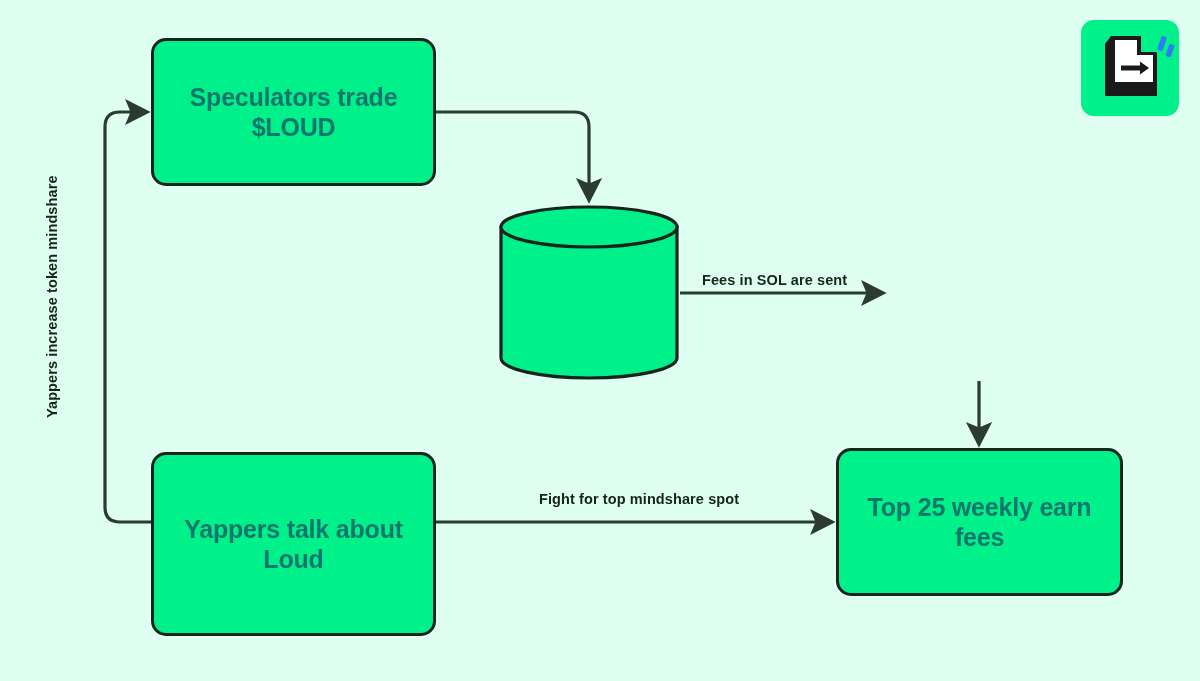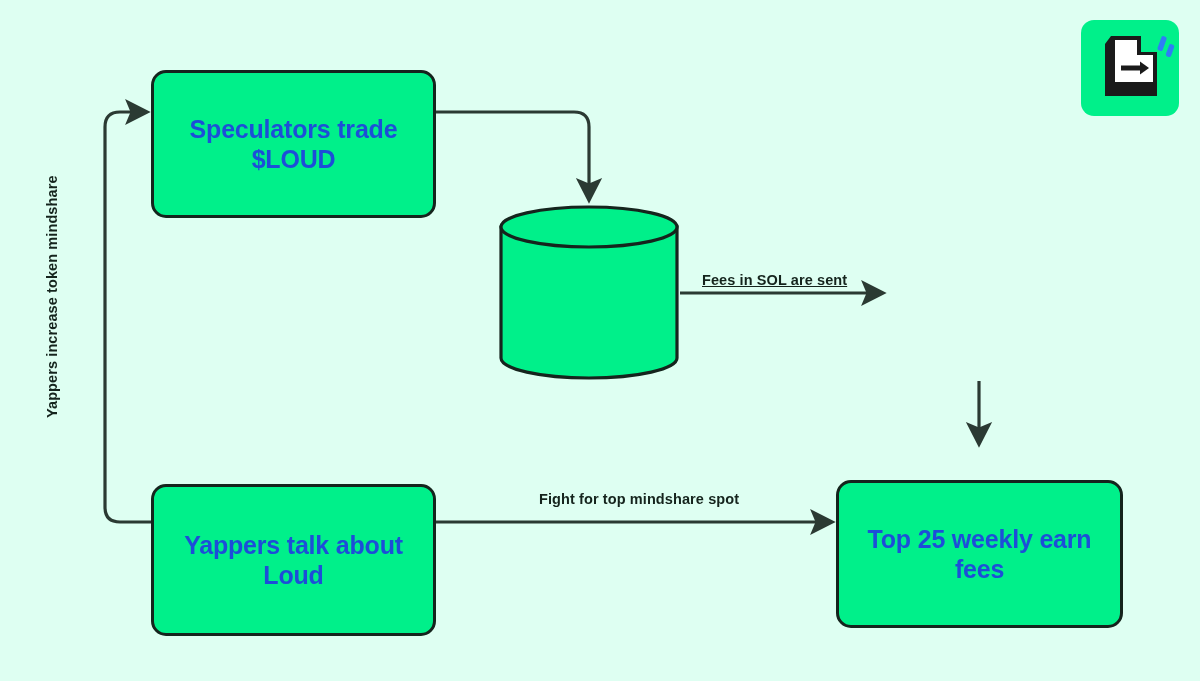--- a/index.html
+++ b/index.html
@@ -31,40 +31,39 @@
   .node-box {
     position: absolute;
     box-sizing: border-box;
     background: #00f08a;
     border: 3px solid #15241d;
     border-radius: 15px;
     display: flex;
     align-items: center;
     justify-content: center;
     text-align: center;
-    color: #1d4ed8;
+    color: #0f766e;
     font-weight: bold;
     line-height: 1.22;
     letter-spacing: -0.2px;
     z-index: 3;
-    margin-top: 32px;
   }
   .node-box .label {
     display: block;
     padding: 0 18px;
   }
 
   #node-speculators {
     left: 151px; top: 38px;
     width: 285px; height: 148px;
     font-size: 25px;
   }
   #node-yappers {
     left: 151px; top: 452px;
-    width: 285px; height: 152px;
+    width: 285px; height: 184px;
     font-size: 25px;
   }
   #node-top25 {
     left: 836px; top: 448px;
     width: 287px; height: 148px;
     font-size: 25px;
   }
 
   
   .node-cyl {
@@ -96,21 +95,21 @@
   
   .edge-label {
     position: absolute;
     color: #15241d;
     font-weight: bold;
     font-size: 14.5px;
     letter-spacing: 0.1px;
     white-space: nowrap;
     z-index: 4;
   }
-  #label-fees { left: 702px; top: 272px; text-decoration: underline; }
+  #label-fees { left: 702px; top: 272px; }
   #label-fight { left: 539px; top: 491px; }
   #label-mindshare-loop {
     left: -58px;
     top: 300px;
     width: 220px;
     text-align: center;
     transform: rotate(-90deg);
   }
 
   

